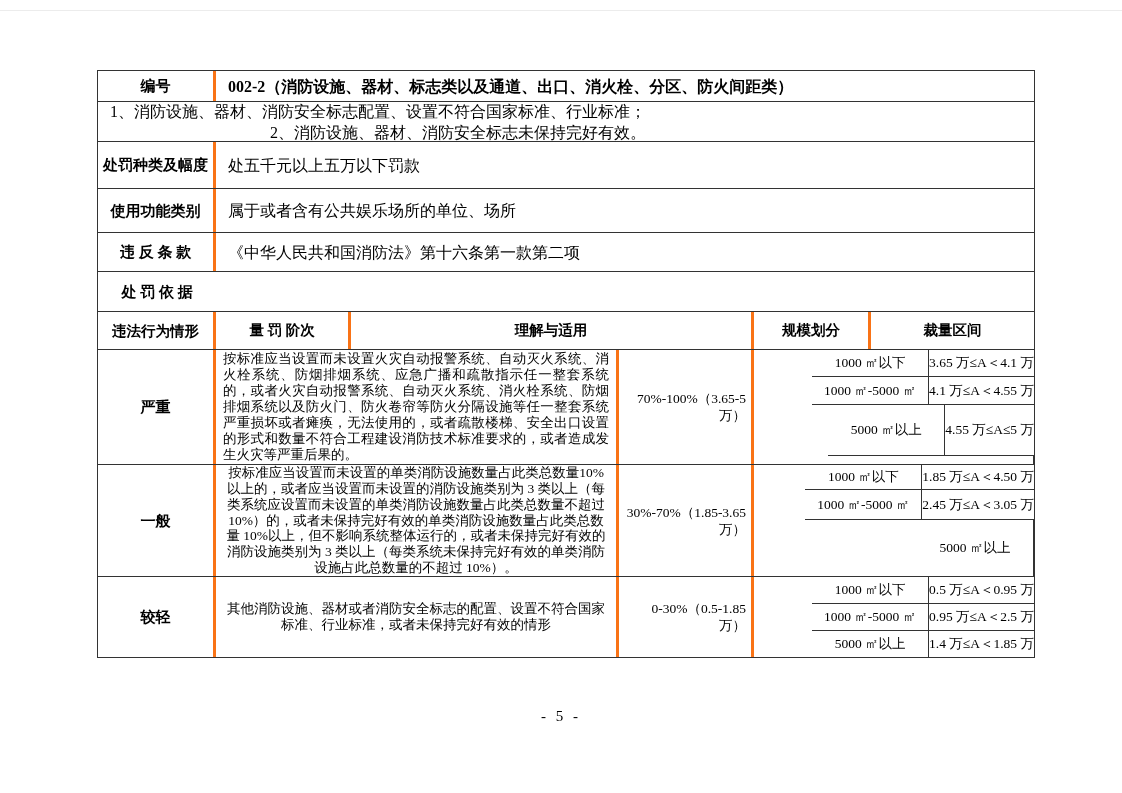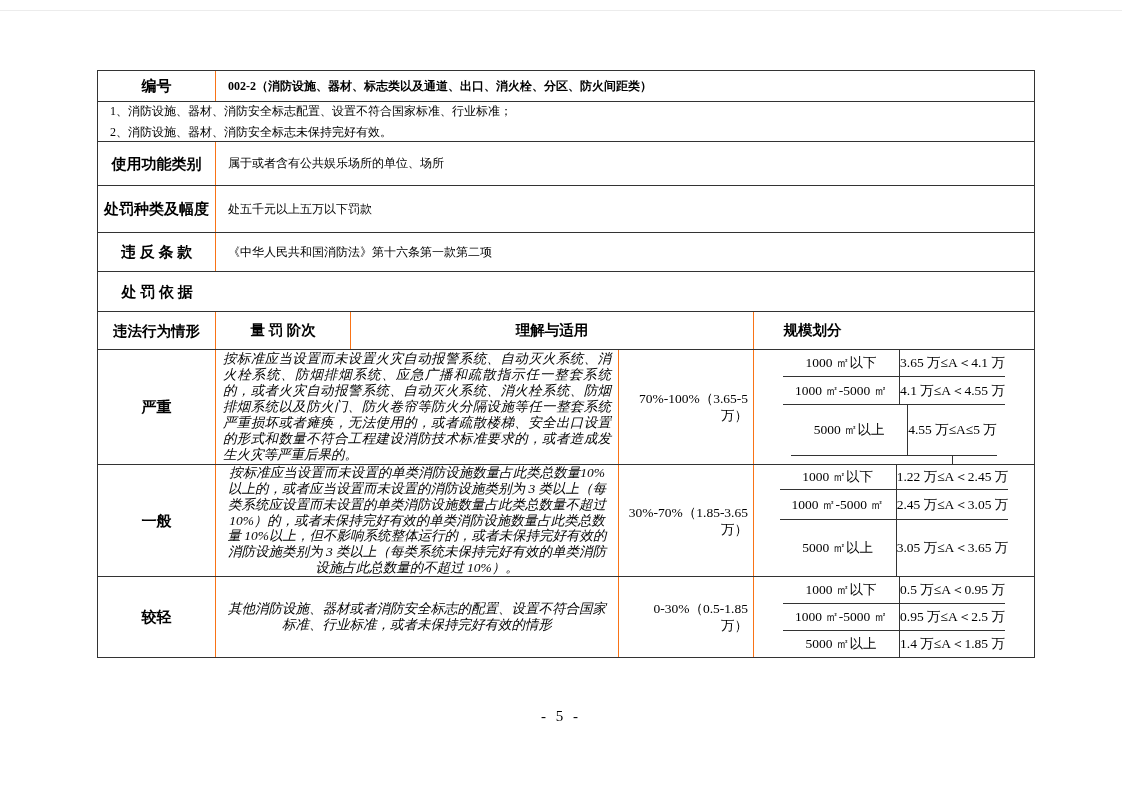--- a/index.html
+++ b/index.html
@@ -12,46 +12,46 @@
   .edge-line{position:absolute;top:10px;left:0;width:100%;height:1px;background:#ececec;}
 
   .tbl{
     position:absolute;left:97px;top:70px;width:938px;
     border:1px solid #333333;box-sizing:border-box;
     background:#ffffff;
   }
   .row{display:flex;border-bottom:1px solid #333333;box-sizing:border-box;}
   .tbl > .row:last-child{border-bottom:none;}
   .cell{
-    border-right:1px solid #f97316;box-sizing:border-box;
+    border-right:3px solid #f97316;box-sizing:border-box;
     display:flex;align-items:center;overflow:hidden;
   }
   .row .cell:last-child{border-right:none;}
 
   .lab{width:118px;justify-content:center;text-align:center;
        font-weight:bold;font-size:15px;line-height:20px;}
-  .val{flex:1;padding:2px 12px;font-size:12px;line-height:21px;}
+  .val{flex:1;padding:2px 12px;font-size:16px;line-height:21px;text-align:right;}
   .val.b{font-weight:bold;}
   .pre{white-space:pre-line;}
 
   .hdr .cell{justify-content:center;text-align:center;font-weight:bold;font-size:14.5px;}
   .w2{width:403px;}
   .w3{width:135px;}
   .w4{width:117px;}
   .w5{flex:1;}
 
-  .und{width:403px;padding:1px 7px;font-size:13.5px;align-items:center;font-style:italic;}
+  .und{width:403px;padding:1px 7px;font-size:13.5px;align-items:center;}
   .und .txt{width:100%;line-height:15.9px;}
   .jst .txt{text-align:justify;}
   .ctr .txt{text-align:center;}
 
   .stage{width:135px;justify-content:center;text-align:right;
          font-size:13.5px;line-height:17px;padding:0 5px;}
 
-  .scales{flex:1;display:flex;flex-direction:column;}
+  .scales{flex:1;display:flex;flex-direction:column;align-items:flex-end;}
   .srow{display:flex;border-bottom:1px solid #333333;box-sizing:border-box;flex:0 0 auto;}
   .scales .srow:last-child{border-bottom:none;}
   .grow{flex:1 1 auto;}
   .scell{box-sizing:border-box;display:flex;align-items:center;justify-content:center;
          text-align:center;font-size:13.5px;overflow:hidden;}
   .scale{width:117px;border-right:1px solid #333333;}
   .range{flex:1;}
 
   .footer{position:absolute;top:708px;left:0;width:100%;
           text-align:center;font-size:15px;letter-spacing:3px;}
@@ -65,41 +65,42 @@
   <div class="tbl">
 
     <div class="row" style="height:31px">
       <div class="cell lab">编号</div>
       <div class="cell val b">002-2（消防设施、器材、标志类以及通道、出口、消火栓、分区、防火间距类）</div>
     </div>
     <div class="row" style="height:40px">
       <div class="cell val pre">1、消防设施、器材、消防安全标志配置、设置不符合国家标准、行业标准；
 2、消防设施、器材、消防安全标志未保持完好有效。</div>
     </div>
+    <div class="row" style="height:47px">
+      <div class="cell lab">处罚种类及幅度</div>
+      <div class="cell val">处五千元以上五万以下罚款</div>
+    </div>
     <div class="row" style="height:44px">
       <div class="cell lab">使用功能类别</div>
       <div class="cell val">属于或者含有公共娱乐场所的单位、场所</div>
-    </div>
-    <div class="row" style="height:47px">
-      <div class="cell lab">处罚种类及幅度</div>
-      <div class="cell val">处五千元以上五万以下罚款</div>
     </div>
     <div class="row" style="height:39px">
       <div class="cell lab">违 反 条 款</div>
       <div class="cell val">《中华人民共和国消防法》第十六条第一款第二项</div>
     </div>
     <div class="row" style="height:40px">
       <div class="cell lab">处 罚 依 据</div>
     </div>
 
     <div class="row hdr" style="height:38px">
       <div class="cell lab">违法行为情形</div>
       <div class="cell w3">量 罚 阶次</div>
       <div class="cell w2">理解与适用</div>
       <div class="cell w4">规模划分</div>
+      <div class="cell w5">裁量区间</div>
     </div>
 
     <div class="row" style="height:115px">
       <div class="cell lab">严重</div>
       <div class="cell und jst">
         <div class="txt">按标准应当设置而未设置火灾自动报警系统、自动灭火系统、消火栓系统、防烟排烟系统、应急广播和疏散指示任一整套系统的，或者火灾自动报警系统、自动灭火系统、消火栓系统、防烟排烟系统以及防火门、防火卷帘等防火分隔设施等任一整套系统严重损坏或者瘫痪，无法使用的，或者疏散楼梯、安全出口设置的形式和数量不符合工程建设消防技术标准要求的，或者造成发生火灾等严重后果的。</div>
       </div>
       <div class="cell stage">70%-100%（3.65-5 万）</div>
       <div class="cell scales">
         <div class="srow" style="height:27px">
@@ -123,29 +124,28 @@
 
     <div class="row" style="height:112px">
       <div class="cell lab">一般</div>
       <div class="cell und ctr">
         <div class="txt">按标准应当设置而未设置的单类消防设施数量占此类总数量10%以上的，或者应当设置而未设置的消防设施类别为 3 类以上（每类系统应设置而未设置的单类消防设施数量占此类总数量不超过 10%）的，或者未保持完好有效的单类消防设施数量占此类总数量 10%以上，但不影响系统整体运行的，或者未保持完好有效的消防设施类别为 3 类以上（每类系统未保持完好有效的单类消防设施占此总数量的不超过 10%）。</div>
       </div>
       <div class="cell stage">30%-70%（1.85-3.65 万）</div>
       <div class="cell scales">
         <div class="srow" style="height:25px">
           <div class="scell scale">1000 ㎡以下</div>
-          <div class="scell range">1.22 万≤A＜2.45 万</div>
+          <div class="scell range">1.85 万≤A＜4.50 万</div>
         </div>
         <div class="srow" style="height:30px">
           <div class="scell scale">1000 ㎡-5000 ㎡</div>
           <div class="scell range">2.45 万≤A＜3.05 万</div>
         </div>
         <div class="srow grow">
           <div class="scell scale">5000 ㎡以上</div>
-          <div class="scell range">3.05 万≤A＜3.65 万</div>
         </div>
       </div>
     </div>
 
     <div class="row" style="height:80px">
       <div class="cell lab">较轻</div>
       <div class="cell und ctr">
         <div class="txt">其他消防设施、器材或者消防安全标志的配置、设置不符合国家标准、行业标准，或者未保持完好有效的情形</div>
       </div>
       <div class="cell stage">0-30%（0.5-1.85 万）</div>

